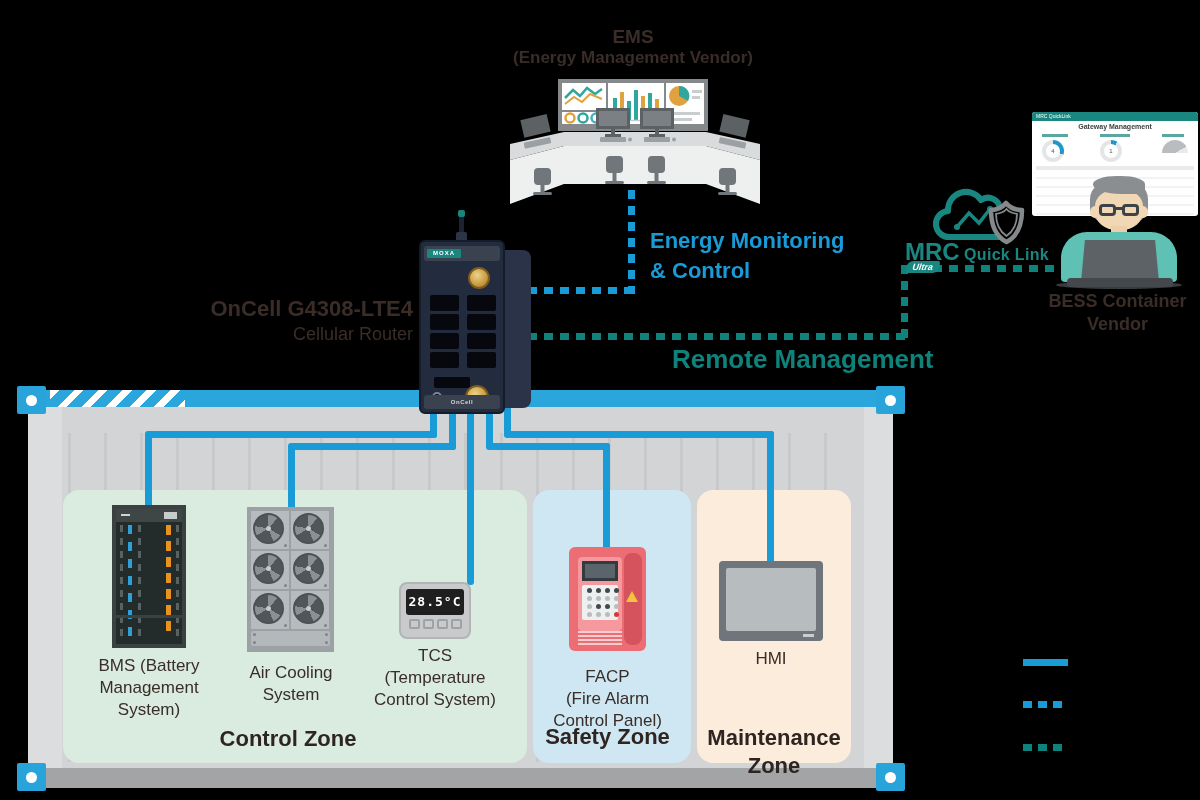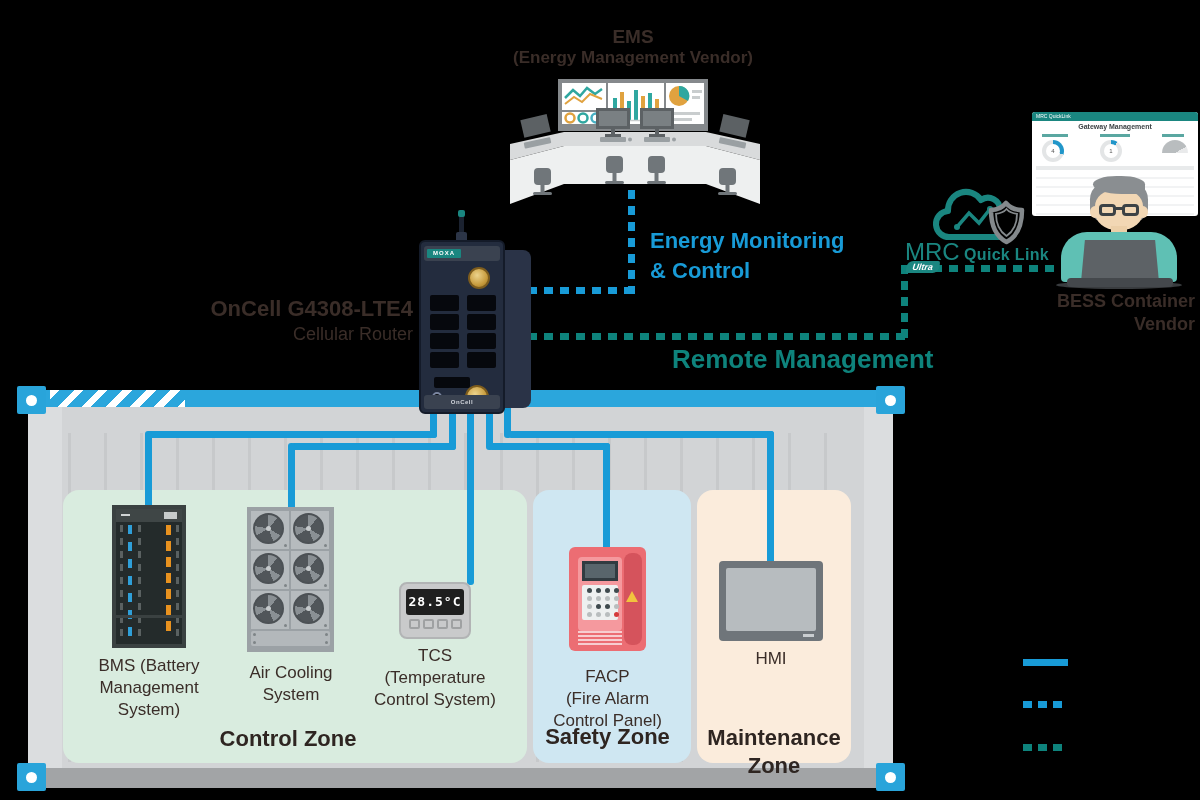--- a/index.html
+++ b/index.html
@@ -157,21 +157,21 @@
     <path d="M22 54 A13 13 0 0 1 20 28 A18 18 0 0 1 53 17 A12 12 0 0 1 72 27 A12 12 0 0 1 70 54 Z" fill="none" stroke="#1a8680" stroke-width="6" stroke-linejoin="round"></path>
     <polyline points="29,44 41,30 51,40 62,26" fill="none" stroke="#1a8680" stroke-width="3.5"></polyline>
     <circle cx="29" cy="44" r="3" fill="#1a8680"></circle>
       <circle cx="62" cy="26" r="3" fill="#1a8680"></circle>
     <g transform="translate(63,20)">
       <path d="M15 0 C19 5 26 7 31 7 C31 23 25 34 15.5 39 C6 34 0 23 0 7 C5 7 11 5 15 0 Z" fill="#000" stroke="#84898c" stroke-width="4.5" stroke-linejoin="round"></path>
       <path d="M15.5 6 C18 9 22 10.5 26 10.8 C26 21 21.5 29 15.5 33 C9.5 29 5 21 5 10.8 C9 10.5 13 9 15.5 6 Z" fill="none" stroke="#84898c" stroke-width="1.8"></path>
     </g>
   </svg>
   <div class="abs" style="left:905px;top:238px;width:160px;z-index:3">
-    <span style="color:#1a8680;font-size:24px;font-weight:normal">MRC</span>
+    <span style="color:#1a8680;font-size:24px;font-weight:bold">MRC</span>
     <span style="color:#1a8680;font-size:16px;font-weight:bold;letter-spacing:0.3px">Quick Link</span>
     <span style="display:inline-block;background:#1a8680;color:#fff;font-size:9px;font-weight:bold;font-style:italic;padding:1px 6px;border-radius:6px 2px 6px 2px;transform:skewX(-8deg) translateY(-10px)">Ultra</span>
   </div>
 
   <div class="abs" style="left:1032px;top:112px;width:166px;height:104px;background:#fff;border-radius:3px;overflow:hidden;z-index:4">
     <div style="height:9px;background:#1a8680;color:#fff;font-size:5px;line-height:9px;padding:0 4px">MRC QuickLink</div>
     <div style="text-align:center;font-size:7px;font-weight:bold;color:#3c4245;margin-top:2px">Gateway Management</div>
     <div style="display:flex;justify-content:space-between;padding:4px 10px 2px 10px">
       <div>
         <div style="width:26px;height:3px;background:#5aa7a1;margin-bottom:3px"></div>
@@ -205,21 +205,21 @@
       <div class="abs" style="left:0;top:0;width:17px;height:12px;border:3px solid #3c4245;border-radius:4px"></div>
       <div class="abs" style="left:23px;top:0;width:17px;height:12px;border:3px solid #3c4245;border-radius:4px"></div>
       <div class="abs" style="left:16px;top:3px;width:8px;height:3px;background:#3c4245"></div>
     </div>
     <div class="abs" style="left:71px;top:56px;width:16px;height:8px;background:#eccfa8"></div>
     <div class="abs" style="left:21px;top:62px;width:116px;height:50px;background:#5fc0b4;border-radius:26px 26px 4px 4px"></div>
     <div class="abs" style="left:16px;top:111px;width:126px;height:8px;background:#393c3f;border-radius:50%"></div>
     <div class="abs" style="left:41px;top:70px;width:78px;height:42px;background:#5d6266;border-radius:4px 4px 0 0;clip-path:polygon(5% 0,95% 0,100% 100%,0 100%)"></div>
     <div class="abs" style="left:27px;top:108px;width:106px;height:9px;background:#44484c;border-radius:4px"></div>
   </div>
-  <div class="abs pre" style="left:1040px;top:290px;width:155px;text-align:right;font-size:18px;font-weight:600;line-height:1.25;z-index:4">BESS Container
+  <div class="abs pre" style="left:1040px;top:290px;width:155px;text-align:center;font-size:18px;font-weight:600;line-height:1.25;z-index:4">BESS Container
 Vendor</div>
 
   <div class="abs" style="left:35px;top:390px;width:853px;height:17px;background:#2ba6dc;z-index:1"></div>
   <div class="abs" style="left:50px;top:390px;width:135px;height:17px;background:repeating-linear-gradient(135deg,#fff 0 7px,transparent 7px 17px);z-index:1"></div>
   <div class="abs" style="left:28px;top:407px;width:34px;height:363px;background:#dbdddf;z-index:1"></div>
   <div class="abs" style="left:864px;top:407px;width:29px;height:363px;background:#dbdddf;z-index:1"></div>
   <div class="abs" style="left:62px;top:407px;width:802px;height:363px;background:#d2d4d6;z-index:1">
     <div style="position:absolute;left:6px;right:6px;top:26px;bottom:8px;background:repeating-linear-gradient(90deg,#c7c9cb 0 3px,transparent 3px 36px)"></div>
   </div>
   <div class="abs" style="left:35px;top:768px;width:853px;height:20px;background:#a2a4a6;z-index:1"></div>

